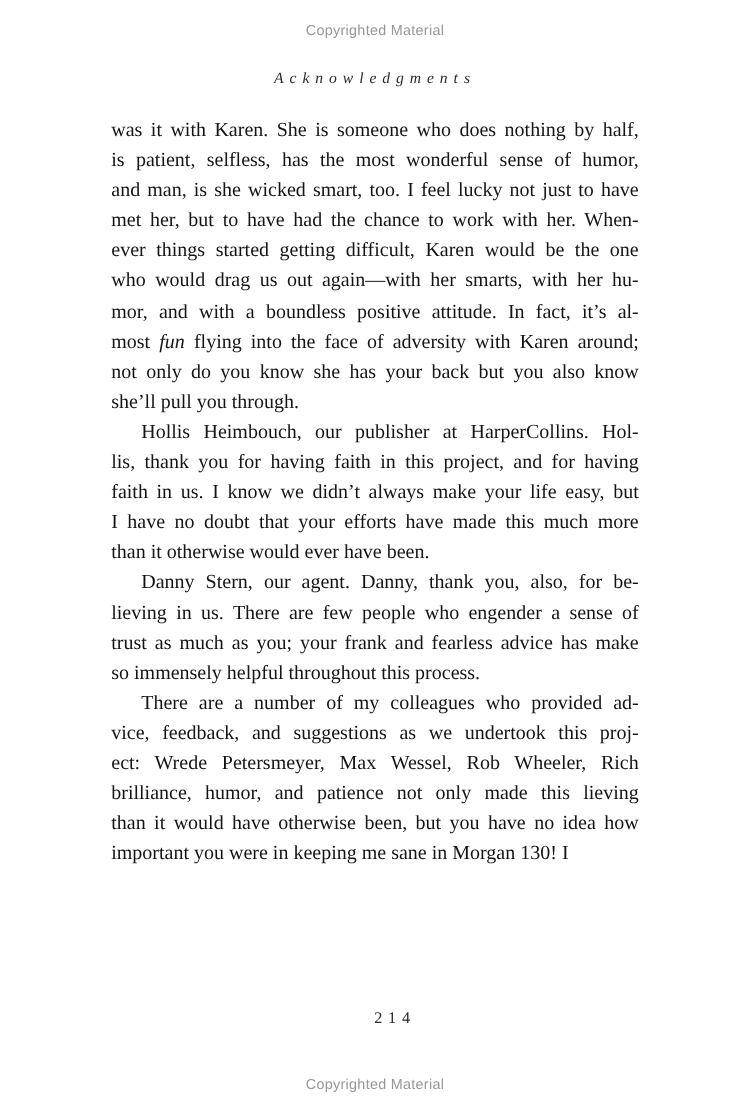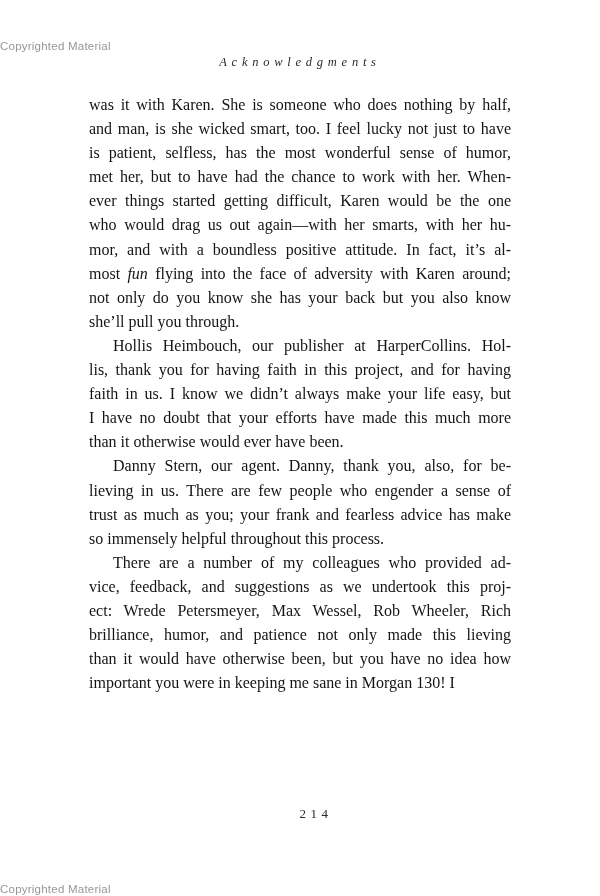--- a/index.html
+++ b/index.html
@@ -10,26 +10,25 @@
     position: absolute;
     inset: 0;
     background: #ffffff;
     font-family: "Liberation Serif", serif;
     color: #1a1a1a;
   }
 
   .copyright {
     position: absolute;
     left: 0; right: 0;
-    text-align: left;
+    text-align: center;
     font-family: "Liberation Sans", sans-serif;
     font-size: 11.5px;
     color: #979797;
     letter-spacing: 0.02em;
-    margin-top: 21px;
   }
   .copyright.top { top: 19px; }
   .copyright.bottom { top: 862px; }
 
   .chapter-header {
     position: absolute;
     top: 55px;
     left: 0; right: 0;
     text-align: center;
     font-family: "Liberation Serif", serif;
@@ -73,22 +72,22 @@
 <body>
 
 <div class="book-page">
   <div class="copyright top">Copyrighted Material</div>
 
   <div class="chapter-header">Acknowledgments</div>
 
   <div class="body-text">
       <div class="paragraph">
         <div class="line">was it with Karen. She is someone who does nothing by half,</div>
+        <div class="line">is patient, selfless, has the most wonderful sense of humor,</div>
         <div class="line">and man, is she wicked smart, too. I feel lucky not just to have</div>
-        <div class="line">is patient, selfless, has the most wonderful sense of humor,</div>
         <div class="line">met her, but to have had the chance to work with her. When-</div>
         <div class="line">ever things started getting difficult, Karen would be the one</div>
         <div class="line">who would drag us out again—with her smarts, with her hu-</div>
         <div class="line">mor, and with a boundless positive attitude. In fact, it’s al-</div>
         <div class="line">most <i>fun</i> flying into the face of adversity with Karen around;</div>
         <div class="line">not only do you know she has your back but you also know</div>
         <div class="line last">she’ll pull you through.</div>
       </div>
       <div class="paragraph">
         <div class="line indent">Hollis Heimbouch, our publisher at HarperCollins. Hol-</div>

